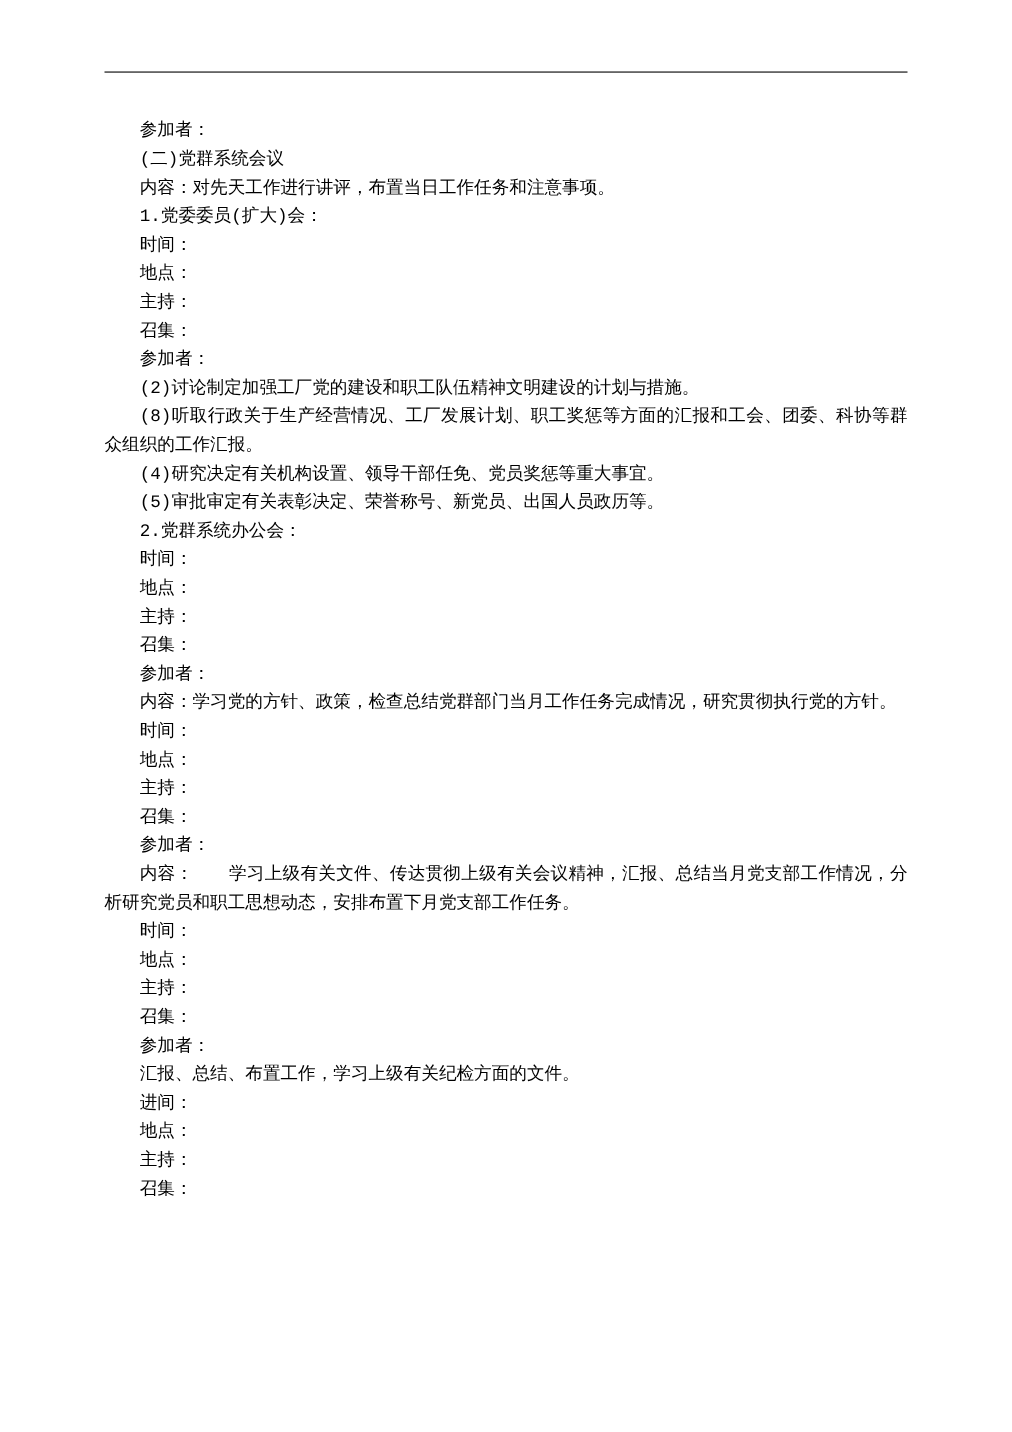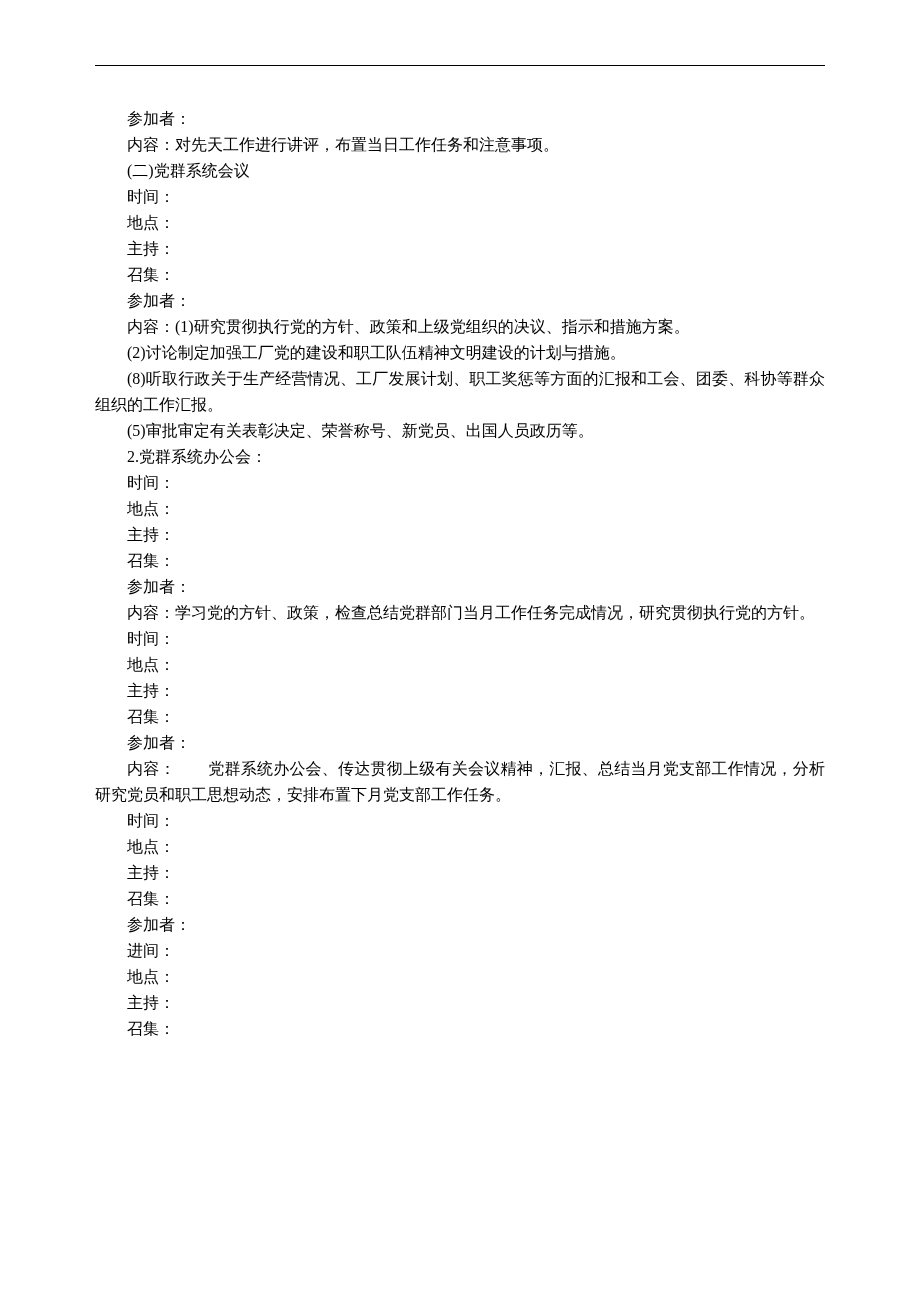--- a/index.html
+++ b/index.html
@@ -20,62 +20,65 @@
   .rule {
     border: 0;
     border-top: 1px solid #000;
     margin: 0 0 40px 0;
   }
   .para {
     text-indent: 2em;
     margin: 0;
     padding: 0;
     text-align: justify;
+    font-family: Liberation Mono, monospace;
   }
 </style>
 </head>
 <body>
 
 <div class="page">
   <hr class="rule">
 
   <p class="para">参加者：</p>
+  <p class="para">(二)党群系统会议</p>
   <p class="para">内容：对先天工作进行讲评，布置当日工作任务和注意事项。</p>
-  <p class="para">(二)党群系统会议</p>
+  <p class="para">1.党委委员(扩大)会：</p>
   <p class="para">时间：</p>
   <p class="para">地点：</p>
   <p class="para">主持：</p>
   <p class="para">召集：</p>
   <p class="para">参加者：</p>
-  <p class="para">内容：(1)研究贯彻执行党的方针、政策和上级党组织的决议、指示和措施方案。</p>
   <p class="para">(2)讨论制定加强工厂党的建设和职工队伍精神文明建设的计划与措施。</p>
 
   <p class="para">(8)听取行政关于生产经营情况、工厂发展计划、职工奖惩等方面的汇报和工会、团委、科协等群众组织的工作汇报。</p>
 
+  <p class="para">(4)研究决定有关机构设置、领导干部任免、党员奖惩等重大事宜。</p>
   <p class="para">(5)审批审定有关表彰决定、荣誉称号、新党员、出国人员政历等。</p>
   <p class="para">2.党群系统办公会：</p>
   <p class="para">时间：</p>
   <p class="para">地点：</p>
   <p class="para">主持：</p>
   <p class="para">召集：</p>
   <p class="para">参加者：</p>
 
   <p class="para">内容：学习党的方针、政策，检查总结党群部门当月工作任务完成情况，研究贯彻执行党的方针。</p>
 
   <p class="para">时间：</p>
   <p class="para">地点：</p>
   <p class="para">主持：</p>
   <p class="para">召集：</p>
   <p class="para">参加者：</p>
 
-  <p class="para">内容：　　党群系统办公会、传达贯彻上级有关会议精神，汇报、总结当月党支部工作情况，分析研究党员和职工思想动态，安排布置下月党支部工作任务。</p>
+  <p class="para">内容：　　学习上级有关文件、传达贯彻上级有关会议精神，汇报、总结当月党支部工作情况，分析研究党员和职工思想动态，安排布置下月党支部工作任务。</p>
 
   <p class="para">时间：</p>
   <p class="para">地点：</p>
   <p class="para">主持：</p>
   <p class="para">召集：</p>
   <p class="para">参加者：</p>
+  <p class="para">汇报、总结、布置工作，学习上级有关纪检方面的文件。</p>
   <p class="para">进间：</p>
   <p class="para">地点：</p>
   <p class="para">主持：</p>
   <p class="para">召集：</p>
 
 </div>
 
 </body></html>

